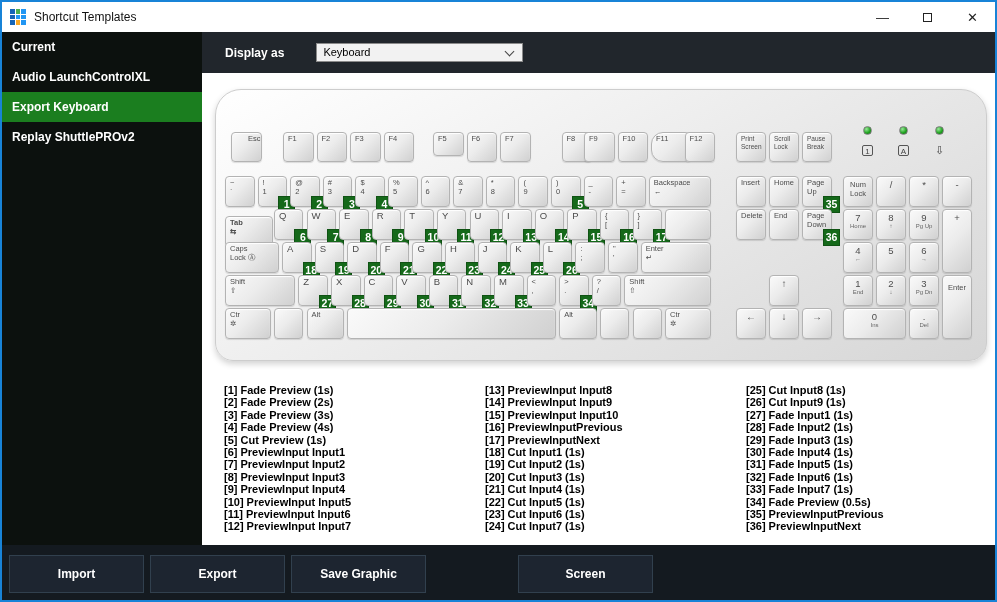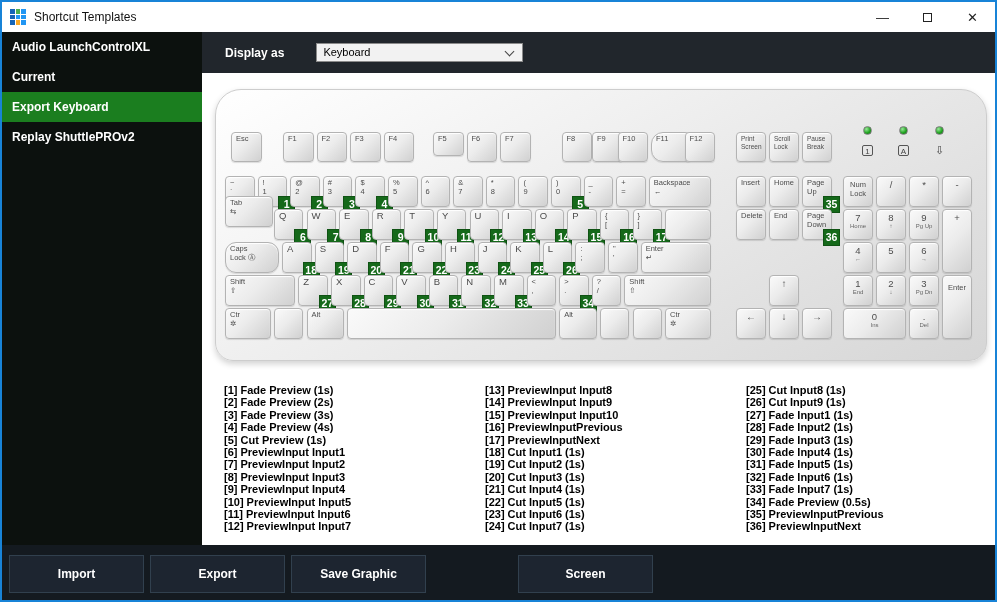--- a/index.html
+++ b/index.html
@@ -78,43 +78,43 @@
       <div class="win-btn">—</div>
       <div class="win-btn">
           <span class="max-glyph"></span>
         </div>
       <div class="win-btn">✕</div>
     </div>
   </div>
 
   <div class="mainrow">
     <div class="sidebar">
+      <div class="side-item">Current</div>
       <div class="side-item">Audio LaunchControlXL</div>
-      <div class="side-item">Current</div>
       <div class="side-item sel">Export Keyboard</div>
       <div class="side-item">Replay ShuttlePROv2</div>
     </div>
 
     <div class="content">
       <div class="band">
         <span class="band-label">Display as</span>
         <div class="combo">
           <span>Keyboard</span>
           <span class="chev"></span>
         </div>
       </div>
 
       <div class="canvas">
         <div class="kb">
           <div class="leds">
               <div class="led"><span class="dot"></span><span class="ic">1</span></div>
               <div class="led"><span class="dot"></span><span class="ic">A</span></div>
               <div class="led"><span class="dot"></span><span class="ic noborder">⇩</span></div>
             </div>
-        <div class="key c-esc" style="left: 15px; top: 42px; width: 31px; height: 30px;">
+        <div class="key c-esc" style="left: 15px; top: 42px; width: 31px; height: 30px; padding-left: 12px;">
               <span class="kl">Esc</span>
             </div>
             <div class="key c-f1" style="left: 67px; top: 42px; width: 30.5px; height: 30px;">
               <span class="kl">F1</span>
             </div>
             <div class="key c-f1" style="left: 100.5px; top: 42px; width: 30.5px; height: 30px;">
               <span class="kl">F2</span>
             </div>
             <div class="key c-f1" style="left: 134px; top: 42px; width: 30.5px; height: 30px;">
               <span class="kl">F3</span>
@@ -127,21 +127,21 @@
             </div>
             <div class="key c-f5" style="left: 250.5px; top: 42px; width: 30.5px; height: 30px;">
               <span class="kl">F6</span>
             </div>
             <div class="key c-f5" style="left: 284px; top: 42px; width: 30.5px; height: 30px;">
               <span class="kl">F7</span>
             </div>
             <div class="key c-f5" style="left: 317.5px; top: 42px; width: 30.5px; height: 30px; margin-left: 28px;">
               <span class="kl">F8</span>
             </div>
-            <div class="key c-f9" style="left: 368px; top: 42px; width: 30.5px; height: 30px; margin-left: 8px;">
+            <div class="key c-f9" style="left: 368px; top: 42px; width: 30.5px; height: 30px;">
               <span class="kl">F9</span>
             </div>
             <div class="key c-f9" style="left: 401.5px; top: 42px; width: 30.5px; height: 30px;">
               <span class="kl">F10</span>
             </div>
             <div class="key c-f9" style="left: 435px; top: 42px; width: 46px; height: 30px; border-radius: 12px;">
               <span class="kl">F11</span>
             </div>
             <div class="key c-f9" style="left: 468.5px; top: 42px; width: 30.5px; height: 30px;">
               <span class="kl">F12</span>
@@ -212,21 +212,21 @@
 -</span>
             </div>
             <div class="key c-main" style="left: 400.2px; top: 86px; width: 29.6px; height: 31px;">
               <span class="kl">+
 =</span>
             </div>
             <div class="key c-main" style="left: 432.8px; top: 86px; width: 62.2px; height: 31px;">
               <span class="kl">Backspace
 ←</span>
             </div>
-            <div class="key c-main" style="left: 9px; top: 106px; width: 48px; height: 31px;">
+            <div class="key c-main" style="left: 9px; top: 126px; width: 48px; height: 31px; font-weight: bold;">
               <span class="kl">Tab
 ⇆</span>
             </div>
             <div class="key c-main big" style="left: 57.9px; top: 119px; width: 29.6px; height: 31px;">
               <span class="kl">Q</span>
               <span class="bdg">6</span>
             </div>
             <div class="key c-main big" style="left: 90.5px; top: 119px; width: 29.6px; height: 31px;">
               <span class="kl">W</span>
               <span class="bdg">7</span>
@@ -269,21 +269,21 @@
               <span class="bdg">16</span>
             </div>
             <div class="key c-main" style="left: 416.5px; top: 119px; width: 29.6px; height: 31px;">
               <span class="kl">}
 ]</span>
               <span class="bdg">17</span>
             </div>
             <div class="key c-main" style="left: 449.1px; top: 119px; width: 45.9px; height: 31px;">
               <span class="kl"></span>
             </div>
-            <div class="key c-main" style="left: 9px; top: 152px; width: 54.05px; height: 31px; border-radius: 11px;">
+            <div class="key c-main" style="left: 9px; top: 152px; width: 54.05px; height: 31px;">
               <span class="kl">Caps
 Lock Ⓐ</span>
             </div>
             <div class="key c-main big" style="left: 66.05px; top: 152px; width: 29.6px; height: 31px;">
               <span class="kl">A</span>
               <span class="bdg">18</span>
             </div>
             <div class="key c-main big" style="left: 98.65px; top: 152px; width: 29.6px; height: 31px;">
               <span class="kl">S</span>
               <span class="bdg">19</span>

